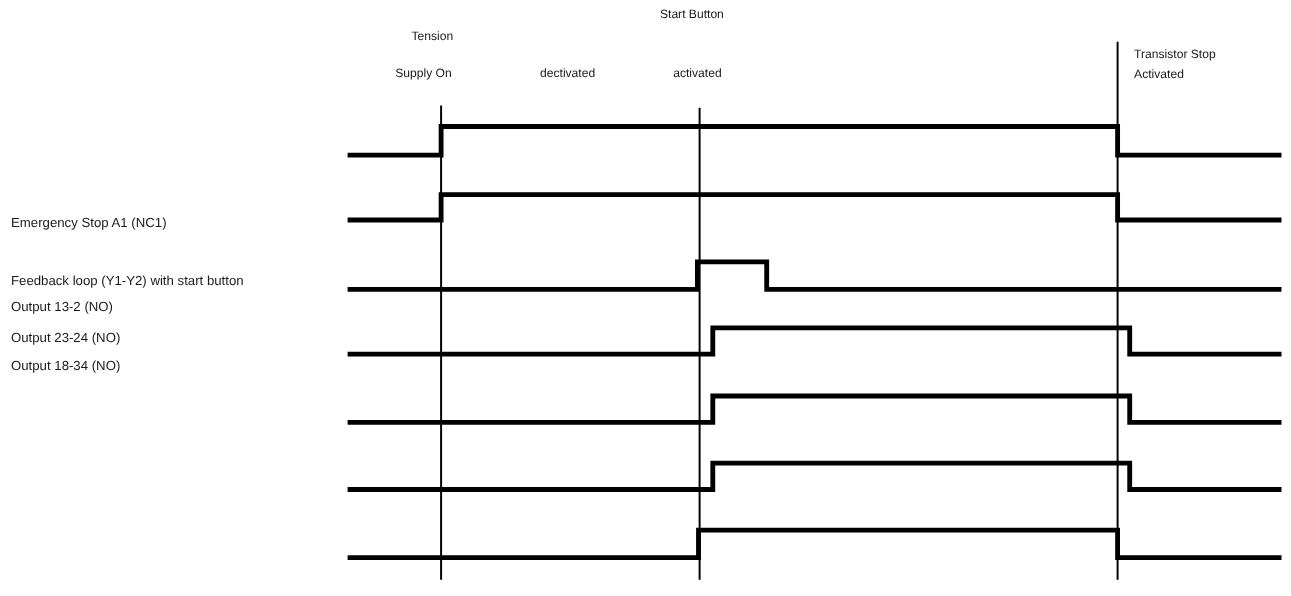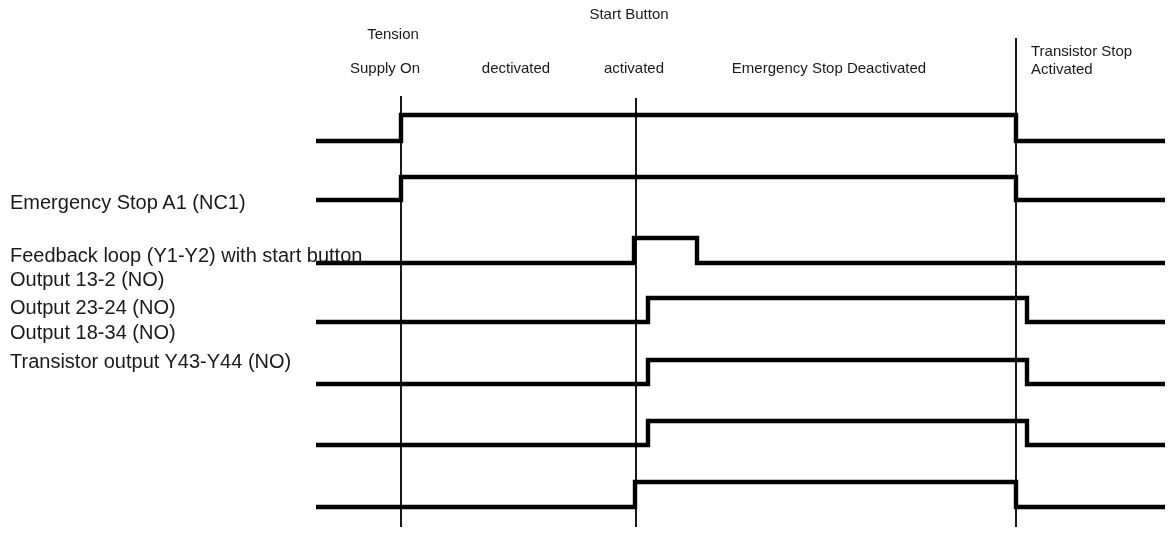--- a/index.html
+++ b/index.html
@@ -8,29 +8,29 @@
     width: 1174px;
     height: 542px;
     background: #ffffff;
     font-family: "Liberation Sans", sans-serif;
     color: #1a1a1a;
     overflow: hidden;
   }
   .wave-svg { position: absolute; left: 0; top: 0; }
   .hdr {
     position: absolute;
-    font-size: 15px;
+    font-size: 11px;
     line-height: 17px;
     white-space: nowrap;
   }
   .hdr.center { transform: translateX(-50%); }
   .sig-label {
     position: absolute;
     left: 10px;
-    font-size: 20px;
+    font-size: 12px;
     line-height: 16px;
     white-space: nowrap;
   }
   .event-line { stroke: #000000; stroke-width: 1.8; }
   .trace { stroke: #000000; stroke-width: 4.4; fill: none; stroke-linejoin: miter; }
 </style>
 </head>
 <body>
 
 <div class="canvas">
@@ -46,24 +46,22 @@
       <path d="M 316 384 H 648 V 360 H 1027 V 384 H 1165" class="trace" stroke="#000000"></path>
       <path d="M 316 445 H 648 V 421 H 1027 V 445 H 1165" class="trace" stroke="#000000"></path>
       <path d="M 316 507 H 635 V 482 H 1016 V 507 H 1165" class="trace" stroke="#000000"></path>
     </svg>
 
   <div class="hdr center" style="left:393px; top:25px">Tension</div>
   <div class="hdr center" style="left:385px; top:59px">Supply On</div>
   <div class="hdr center" style="left:629px; top:5px">Start Button</div>
   <div class="hdr center" style="left:516px; top:59px">dectivated</div>
   <div class="hdr center" style="left:634px; top:59px">activated</div>
-  <div class="hdr center" style="left:829px; top:59px">Emergency Stop Deactivated</div>
   <div class="hdr" style="left:1031px; top:42px">Transistor Stop</div>
   <div class="hdr" style="left:1031px; top:60px">Activated</div>
 
   <div class="sig-label" style="top:194px">Emergency Stop A1 (NC1)</div>
   <div class="sig-label" style="top:247px">Feedback loop (Y1-Y2) with start button</div>
   <div class="sig-label" style="top:271px">Output 13-2 (NO)</div>
   <div class="sig-label" style="top:299px">Output 23-24 (NO)</div>
   <div class="sig-label" style="top:324px">Output 18-34 (NO)</div>
-  <div class="sig-label" style="top:353px">Transistor output Y43-Y44 (NO)</div>
 
 </div>
 
 </body></html>

